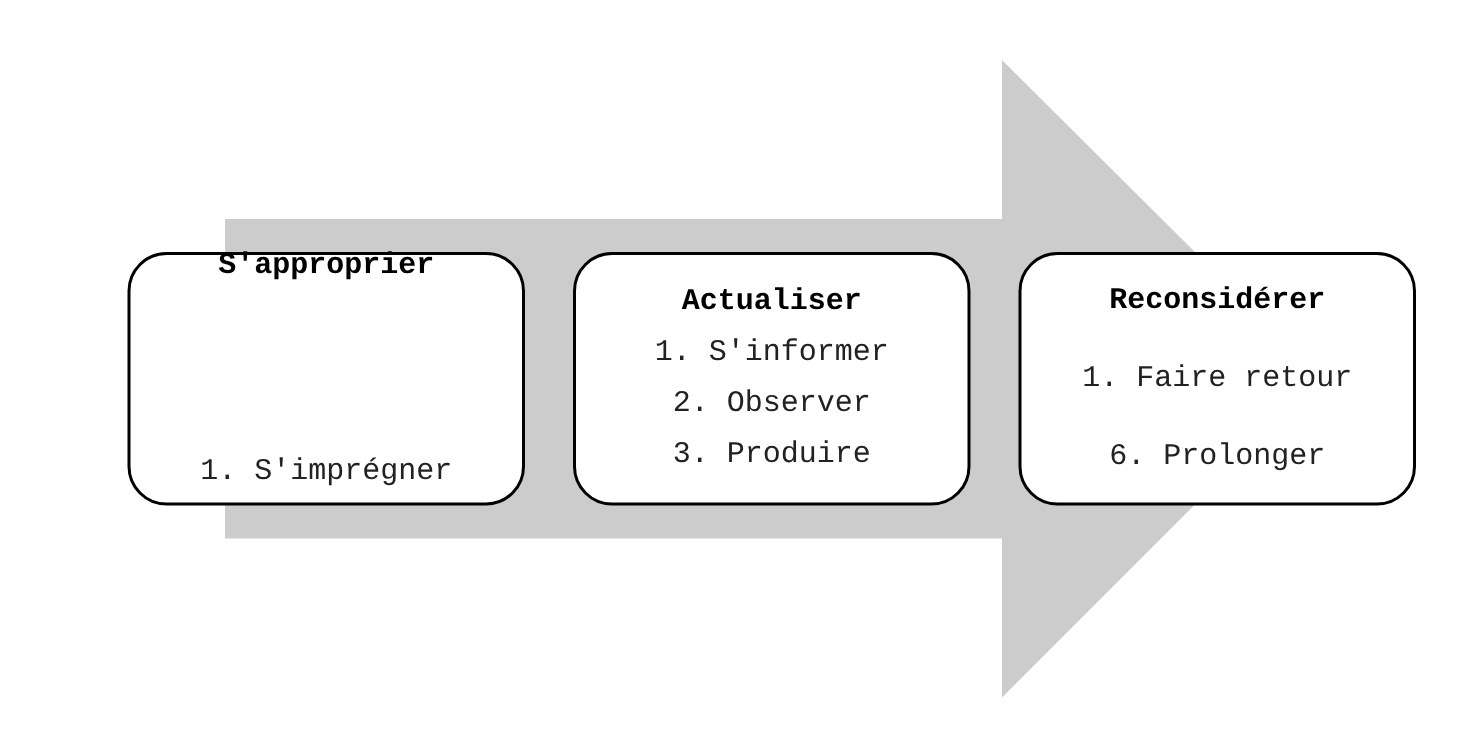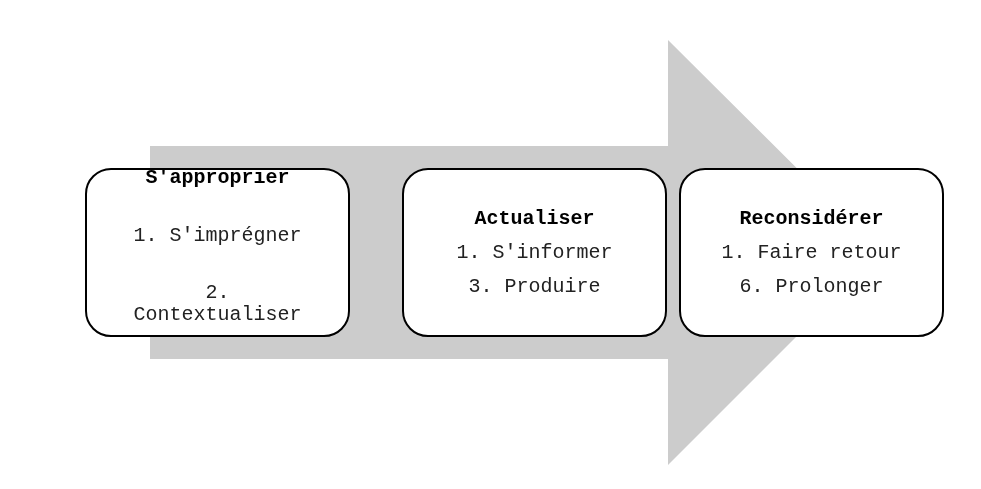--- a/index.html
+++ b/index.html
@@ -5,39 +5,39 @@
   html, body { margin:0; padding:0; background:#fff; }
   body { width:981px; height:489px; position:relative; overflow:hidden; font-family:"Liberation Mono", "DejaVu Sans Mono", monospace; }
   svg.arrow { position:absolute; left:0; top:0; }
   .box { position:absolute; top:168px; width:265px; height:169px; border:2px solid #000; border-radius:26px; background:#fff; box-sizing:border-box; display:flex; flex-direction:column; justify-content:center; align-items:center; text-align:center; color:#222; font-size:20px; line-height:23px; }
   .box .title { font-weight:bold; color:#000; margin-bottom:11px; }
   .box .item { margin-bottom:11px; }
   .box .item:last-child { margin-bottom:0; }
   #box1 { left:85px; justify-content:space-between; padding-top:0; line-height:22px; }
   #box1 .title { margin-top:-3px; margin-bottom:10px; }
   #box1 .item { margin-bottom:9px; }
-  #box2 { left:382px;margin-left:20px; }
-  #box3 { left:679px; }
+  #box2 { left:382px; }
+  #box3 { left:679px;gap:18px; }
 </style>
 </head>
 <body>
 
 <svg class="arrow" width="981" height="489" viewBox="0 0 981 489">
   <polygon points="150,146 668,146 668,40 881,252 668,465 668,359 150,359" fill="#cccccc"></polygon>
 </svg>
 
 <div class="box" id="box1">
   <div class="title">S'approprier</div>
   <div class="item">1. S'imprégner</div>
-  <div class="item" style="width:200px">2. Contextualiser</div>
 </div>
 
 <div class="box" id="box2">
   <div class="title">Actualiser</div>
   <div class="item">1. S'informer</div>
+  <div class="item">2. Observer</div>
   <div class="item">3. Produire</div>
 </div>
 
 <div class="box" id="box3">
   <div class="title">Reconsidérer</div>
   <div class="item">1. Faire retour</div>
   <div class="item">6. Prolonger</div>
 </div>
 
 </body></html>

